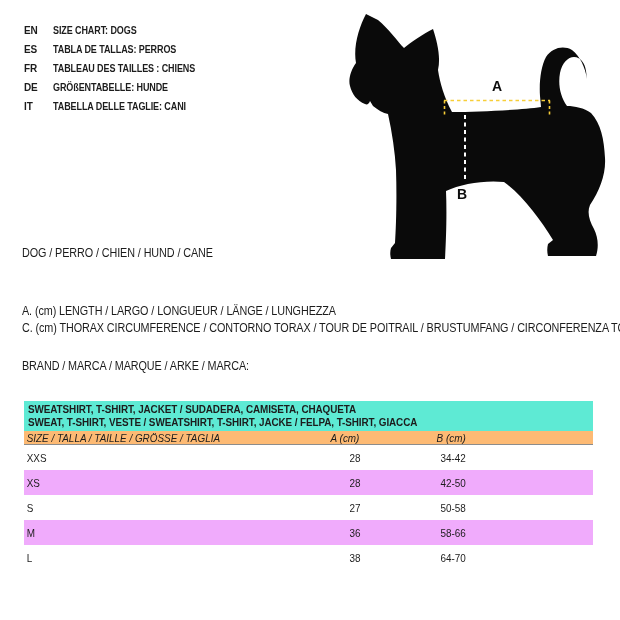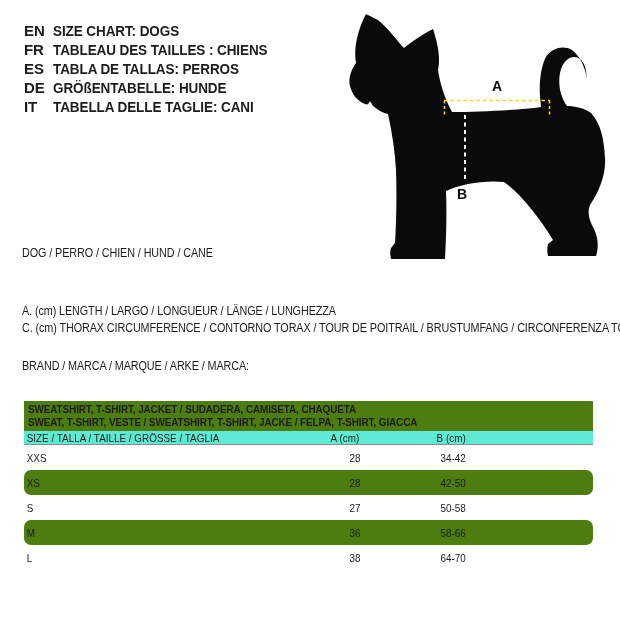--- a/index.html
+++ b/index.html
@@ -3,60 +3,60 @@
 <meta charset="utf-8">
 <style>
   html,body{margin:0;padding:0;background:#fff;}
   .page{position:relative;width:620px;height:620px;background:#ffffff;overflow:hidden;
         font-family:"Liberation Sans",sans-serif;color:#1c1c1c;}
   
   .sq{transform:scaleX(.9);transform-origin:0 50%;white-space:nowrap;}
   .sqc{display:inline-block;transform:scaleX(.9);white-space:nowrap;}
   
   .langs{position:absolute;left:24px;top:21px;}
-  .lang-row{display:flex;height:19px;align-items:center;font-size:15px;font-weight:bold;letter-spacing:-.1px;}
+  .lang-row{display:flex;height:19px;align-items:center;font-size:10px;font-weight:bold;letter-spacing:-.1px;}
   .lang-code{width:29px;flex:0 0 29px;}
   
   .dog-svg{position:absolute;left:330px;top:0;width:292px;height:270px;}
   .diag-label{position:absolute;width:18px;text-align:center;font-size:14px;font-weight:bold;color:#0d0d0d;}
   .label-a{left:488px;top:78px;}
   .label-b{left:453px;top:186px;}
   
   .body-line{position:absolute;left:22px;height:14px;line-height:14px;font-size:12px;letter-spacing:-.1px;}
   .l-dog{top:246px;}
   .l-a{top:304px;}
   .l-c{top:321px;}
   .l-brand{top:359px;}
   
   .size-table{position:absolute;left:24px;top:401px;width:569px;}
-  .band{background:#4d7c0f;padding:2px 0 3px 4px;}
+  .band{background:#5eead4;padding:2px 0 3px 4px;}
   .band div{font-size:11px;font-weight:bold;line-height:12.5px;letter-spacing:-.1px;}
   .trow{display:grid;grid-template-columns:251px 86px 106px 1fr;align-items:center;height:25px;font-size:11px;}
-  .thead{background:#5eead4;border-bottom:1px solid #8c8c8c;height:13px;}
+  .thead{background:#fdba74;border-bottom:1px solid #8c8c8c;height:13px;font-style:italic;}
   .c-size{padding-left:3px;}
   .c-a,.c-b{text-align:right;}
-  .alt{background:#4d7c0f;border-radius:7px;}
+  .alt{background:#f0abfc;}
 </style>
 </head>
 <body>
 
 <div class="page">
 
   <div class="langs">
     <div class="lang-row">
       <span class="lang-code">EN</span>
       <span class="lang-label sq">SIZE CHART: DOGS</span>
     </div>
     <div class="lang-row">
+      <span class="lang-code">ES</span>
+      <span class="lang-label sq">TABLA DE TALLAS: PERROS</span>
+    </div>
+    <div class="lang-row">
       <span class="lang-code">FR</span>
       <span class="lang-label sq">TABLEAU DES TAILLES : CHIENS</span>
-    </div>
-    <div class="lang-row">
-      <span class="lang-code">ES</span>
-      <span class="lang-label sq">TABLA DE TALLAS: PERROS</span>
     </div>
     <div class="lang-row">
       <span class="lang-code">DE</span>
       <span class="lang-label sq">GRÖßENTABELLE: HUNDE</span>
     </div>
     <div class="lang-row">
       <span class="lang-code">IT</span>
       <span class="lang-label sq">TABELLA DELLE TAGLIE: CANI</span>
     </div>
   </div>

